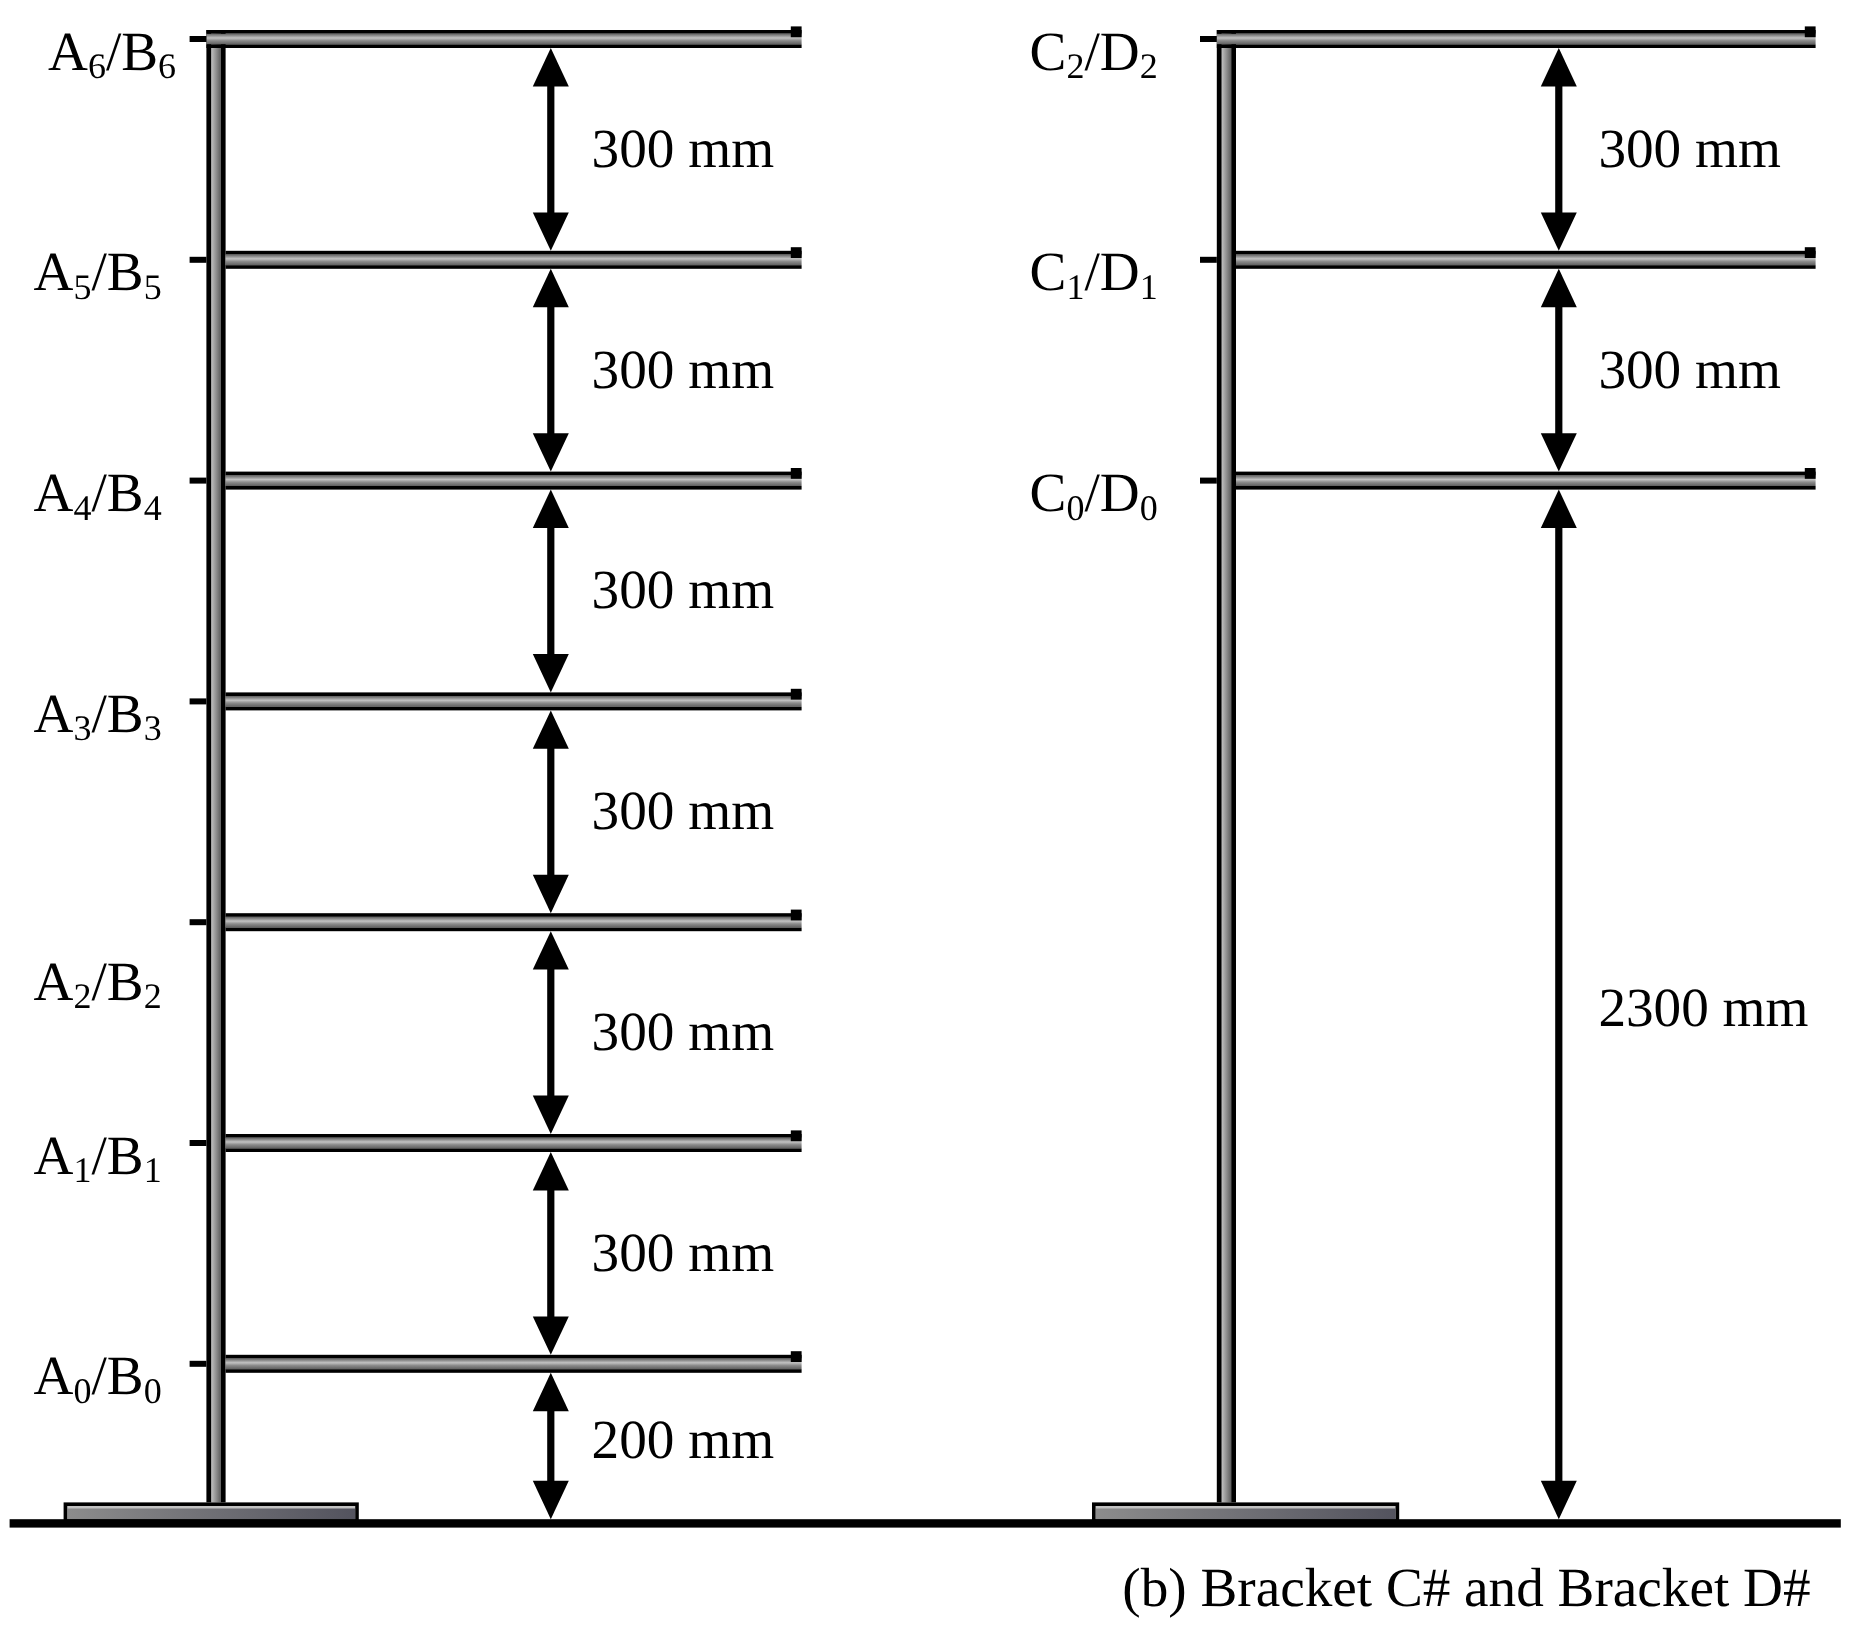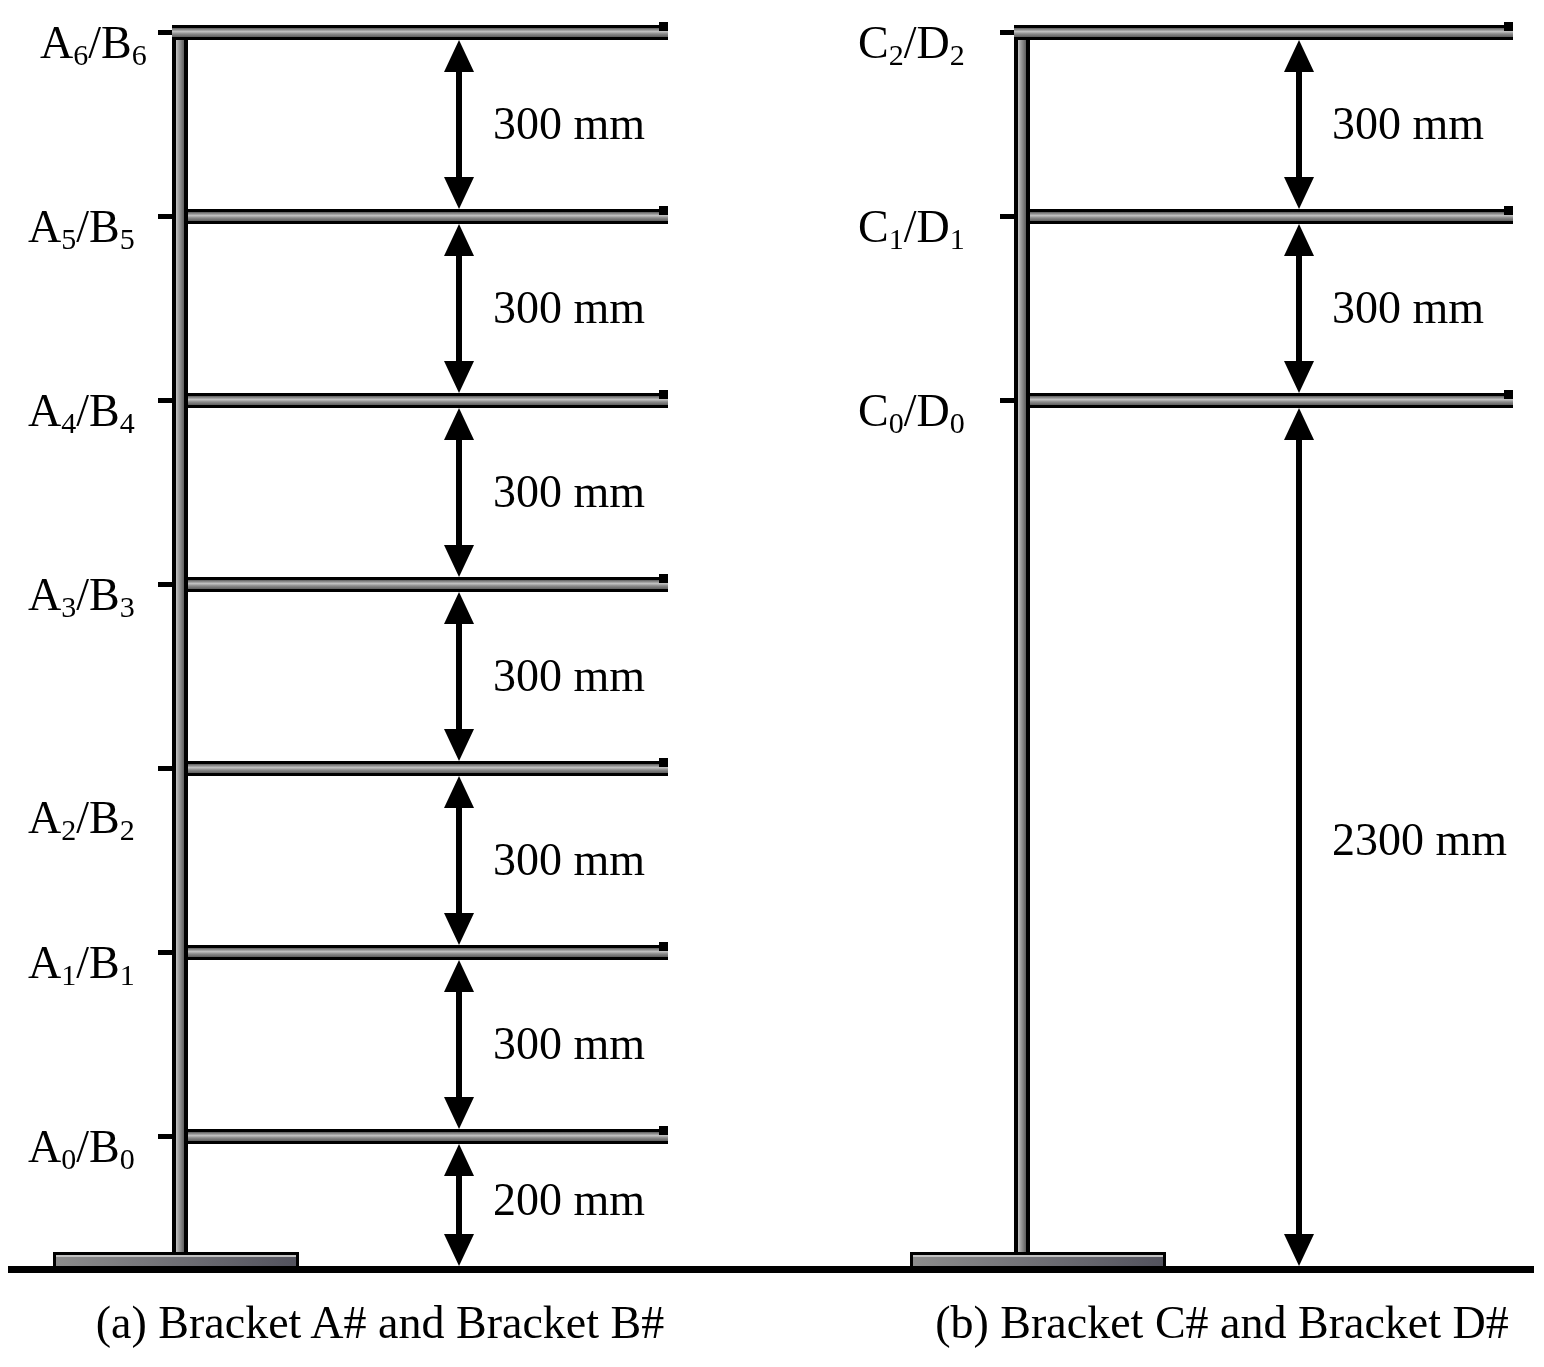--- a/index.html
+++ b/index.html
@@ -175,15 +175,14 @@
       <div class="ah ah-down" style="left: 1284px; top: 361px;"></div>
       <div class="arrow-shaft" style="left: 1296px; top: 250px; height: 117px;"></div>
       <div class="dim-label" style="left: 1332px; top: 280px;">300 mm</div>
       <div class="ah ah-up" style="left: 1284px; top: 408px;"></div>
       <div class="ah ah-down" style="left: 1284px; top: 1234px;"></div>
       <div class="arrow-shaft" style="left: 1296px; top: 434px; height: 806px;"></div>
       <div class="dim-label" style="left: 1332px; top: 812px;">2300 mm</div>
       <div class="base" style="left: 910px; top: 1252px; width: 256px;"></div>
     </div>
   <div class="ground"></div>
-  <div class="caption" id="caption-a">(a) Bracket A# and Bracket B#</div>
   <div class="caption" id="caption-b">(b) Bracket C# and Bracket D#</div>
 </div>
 
 </body></html>

